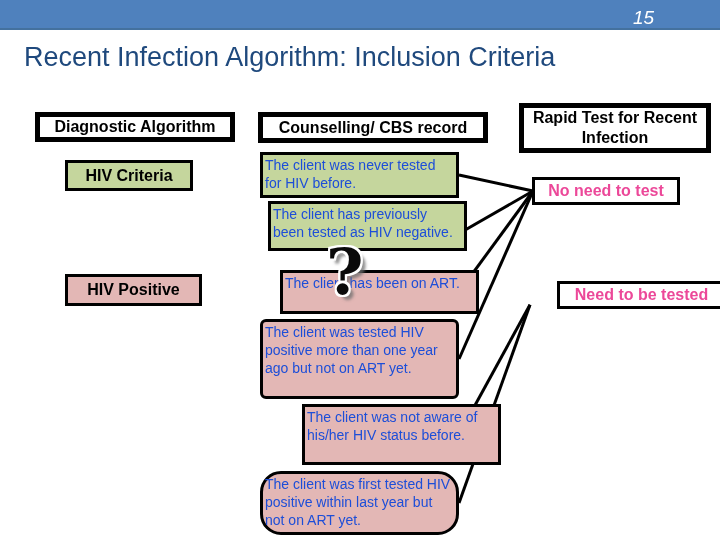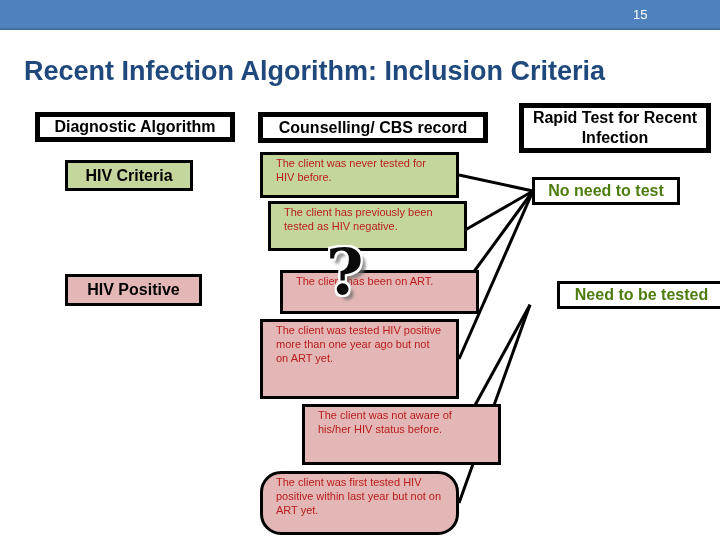--- a/index.html
+++ b/index.html
@@ -15,27 +15,28 @@
     position: absolute;
     left: 0; top: 0;
     width: 720px; height: 30px;
     border-bottom: 2px solid #44719e;
     box-sizing: border-box;
   }
   #slide-number {
     position: absolute;
     left: 633px; top: 7px;
     color: #ffffff;
-    font-size: 13px;
+    font-size: 19px;
+    font-style: italic;
   }
   #slide-title {
     position: absolute;
-    left: 24px; top: 56px;
+    left: 24px; top: 42px;
     font-size: 27px;
-    font-weight: bold;
+    font-weight: normal;
     white-space: nowrap;
   }
   .abs { position: absolute; box-sizing: border-box; }
   .header-box {
     border: 5px solid #000;
     background: #ffffff;
     font-weight: bold;
     font-size: 16px;
     color: #000;
     display: flex;
@@ -51,32 +52,32 @@
     font-size: 16px;
     color: #000;
     display: flex;
     align-items: center;
     justify-content: center;
     text-align: center;
     z-index: 2;
   }
   .record {
     border: 3px solid #000;
-    font-size: 11px;
+    font-size: 14px;
     line-height: 1.27;
-    color: #b91c1c;
-    padding: 2px 13px;
+    color: #1d4ed8;
+    padding: 2px 2px;
     z-index: 2;
   }
   .outcome-box {
     border: 3px solid #000;
     background: #ffffff;
     font-weight: bold;
     font-size: 16px;
-    color: #4d7c0f;
+    color: #ec4899;
     display: flex;
     align-items: center;
     justify-content: center;
     z-index: 2;
   }
   #connector-svg {
     position: absolute;
     left: 0; top: 0;
     width: 720px; height: 540px;
     z-index: 1;
@@ -132,21 +133,21 @@
   <div id="diag-header" class="abs header-box">Diagnostic Algorithm</div>
   <div id="couns-header" class="abs header-box">Counselling/ CBS record</div>
   <div id="rapid-header" class="abs header-box">Rapid Test for Recent Infection</div>
 
   <div id="hiv-negative" class="abs label-box green" style="background: rgb(197, 214, 157);">HIV Criteria</div>
   <div id="hiv-positive" class="abs label-box pink" style="background: rgb(227, 183, 181);">HIV Positive</div>
 
   <div id="record-0" class="abs record green" style="background: rgb(197, 214, 157);">The client was never tested for HIV before.</div>
   <div id="record-1" class="abs record green" style="background: rgb(197, 214, 157);">The client has previously been tested as HIV negative.</div>
   <div id="record-2" class="abs record pink" style="background: rgb(227, 183, 181); margin-left: 20px;">The client has been on ART.</div>
-  <div id="record-3" class="abs record pink" style="background: rgb(227, 183, 181);">The client was tested HIV positive more than one year ago but not on ART yet.</div>
+  <div id="record-3" class="abs record pink" style="background: rgb(227, 183, 181); border-radius: 6px;">The client was tested HIV positive more than one year ago but not on ART yet.</div>
   <div id="record-4" class="abs record pink" style="background: rgb(227, 183, 181);">The client was not aware of his/her HIV status before.</div>
   <div id="record-5" class="abs record pink" style="background: rgb(227, 183, 181);">The client was first tested HIV positive within last year but not on ART yet.</div>
 
   <div id="no-need" class="abs outcome-box">No need to test</div>
   <div id="need" class="abs outcome-box">Need to be tested</div>
 
   <div id="question-mark">?</div>
 
 </div>
 

